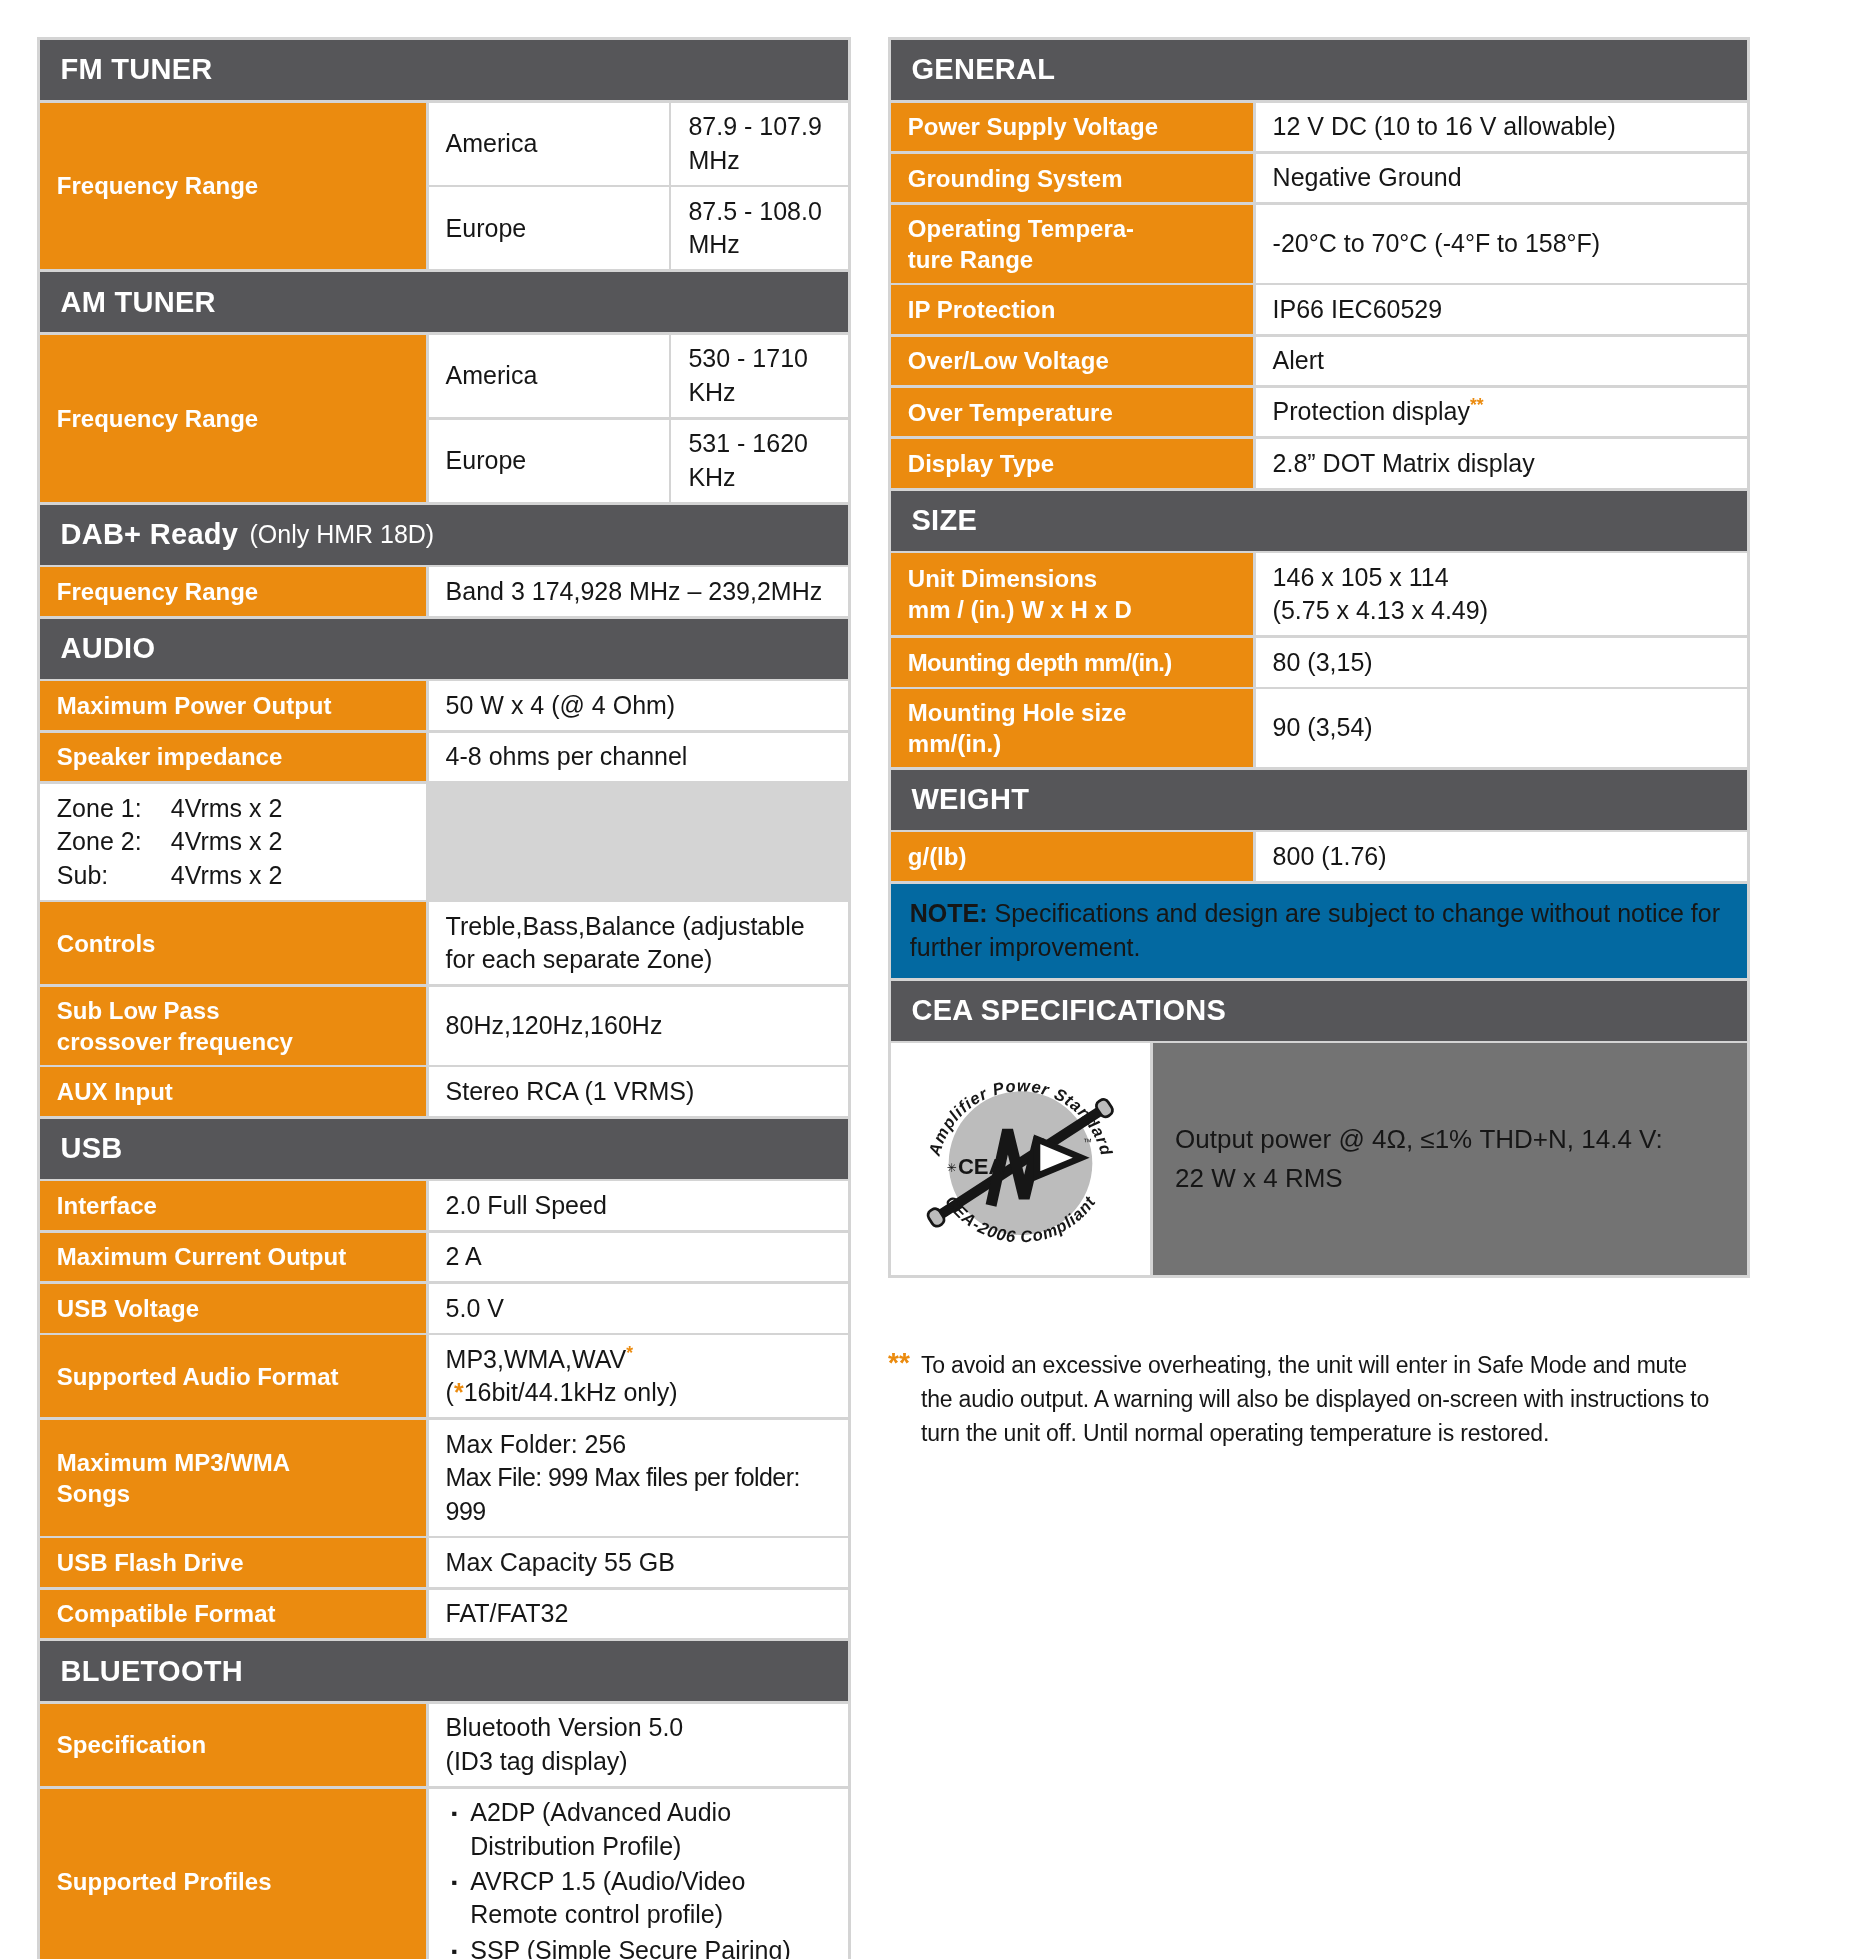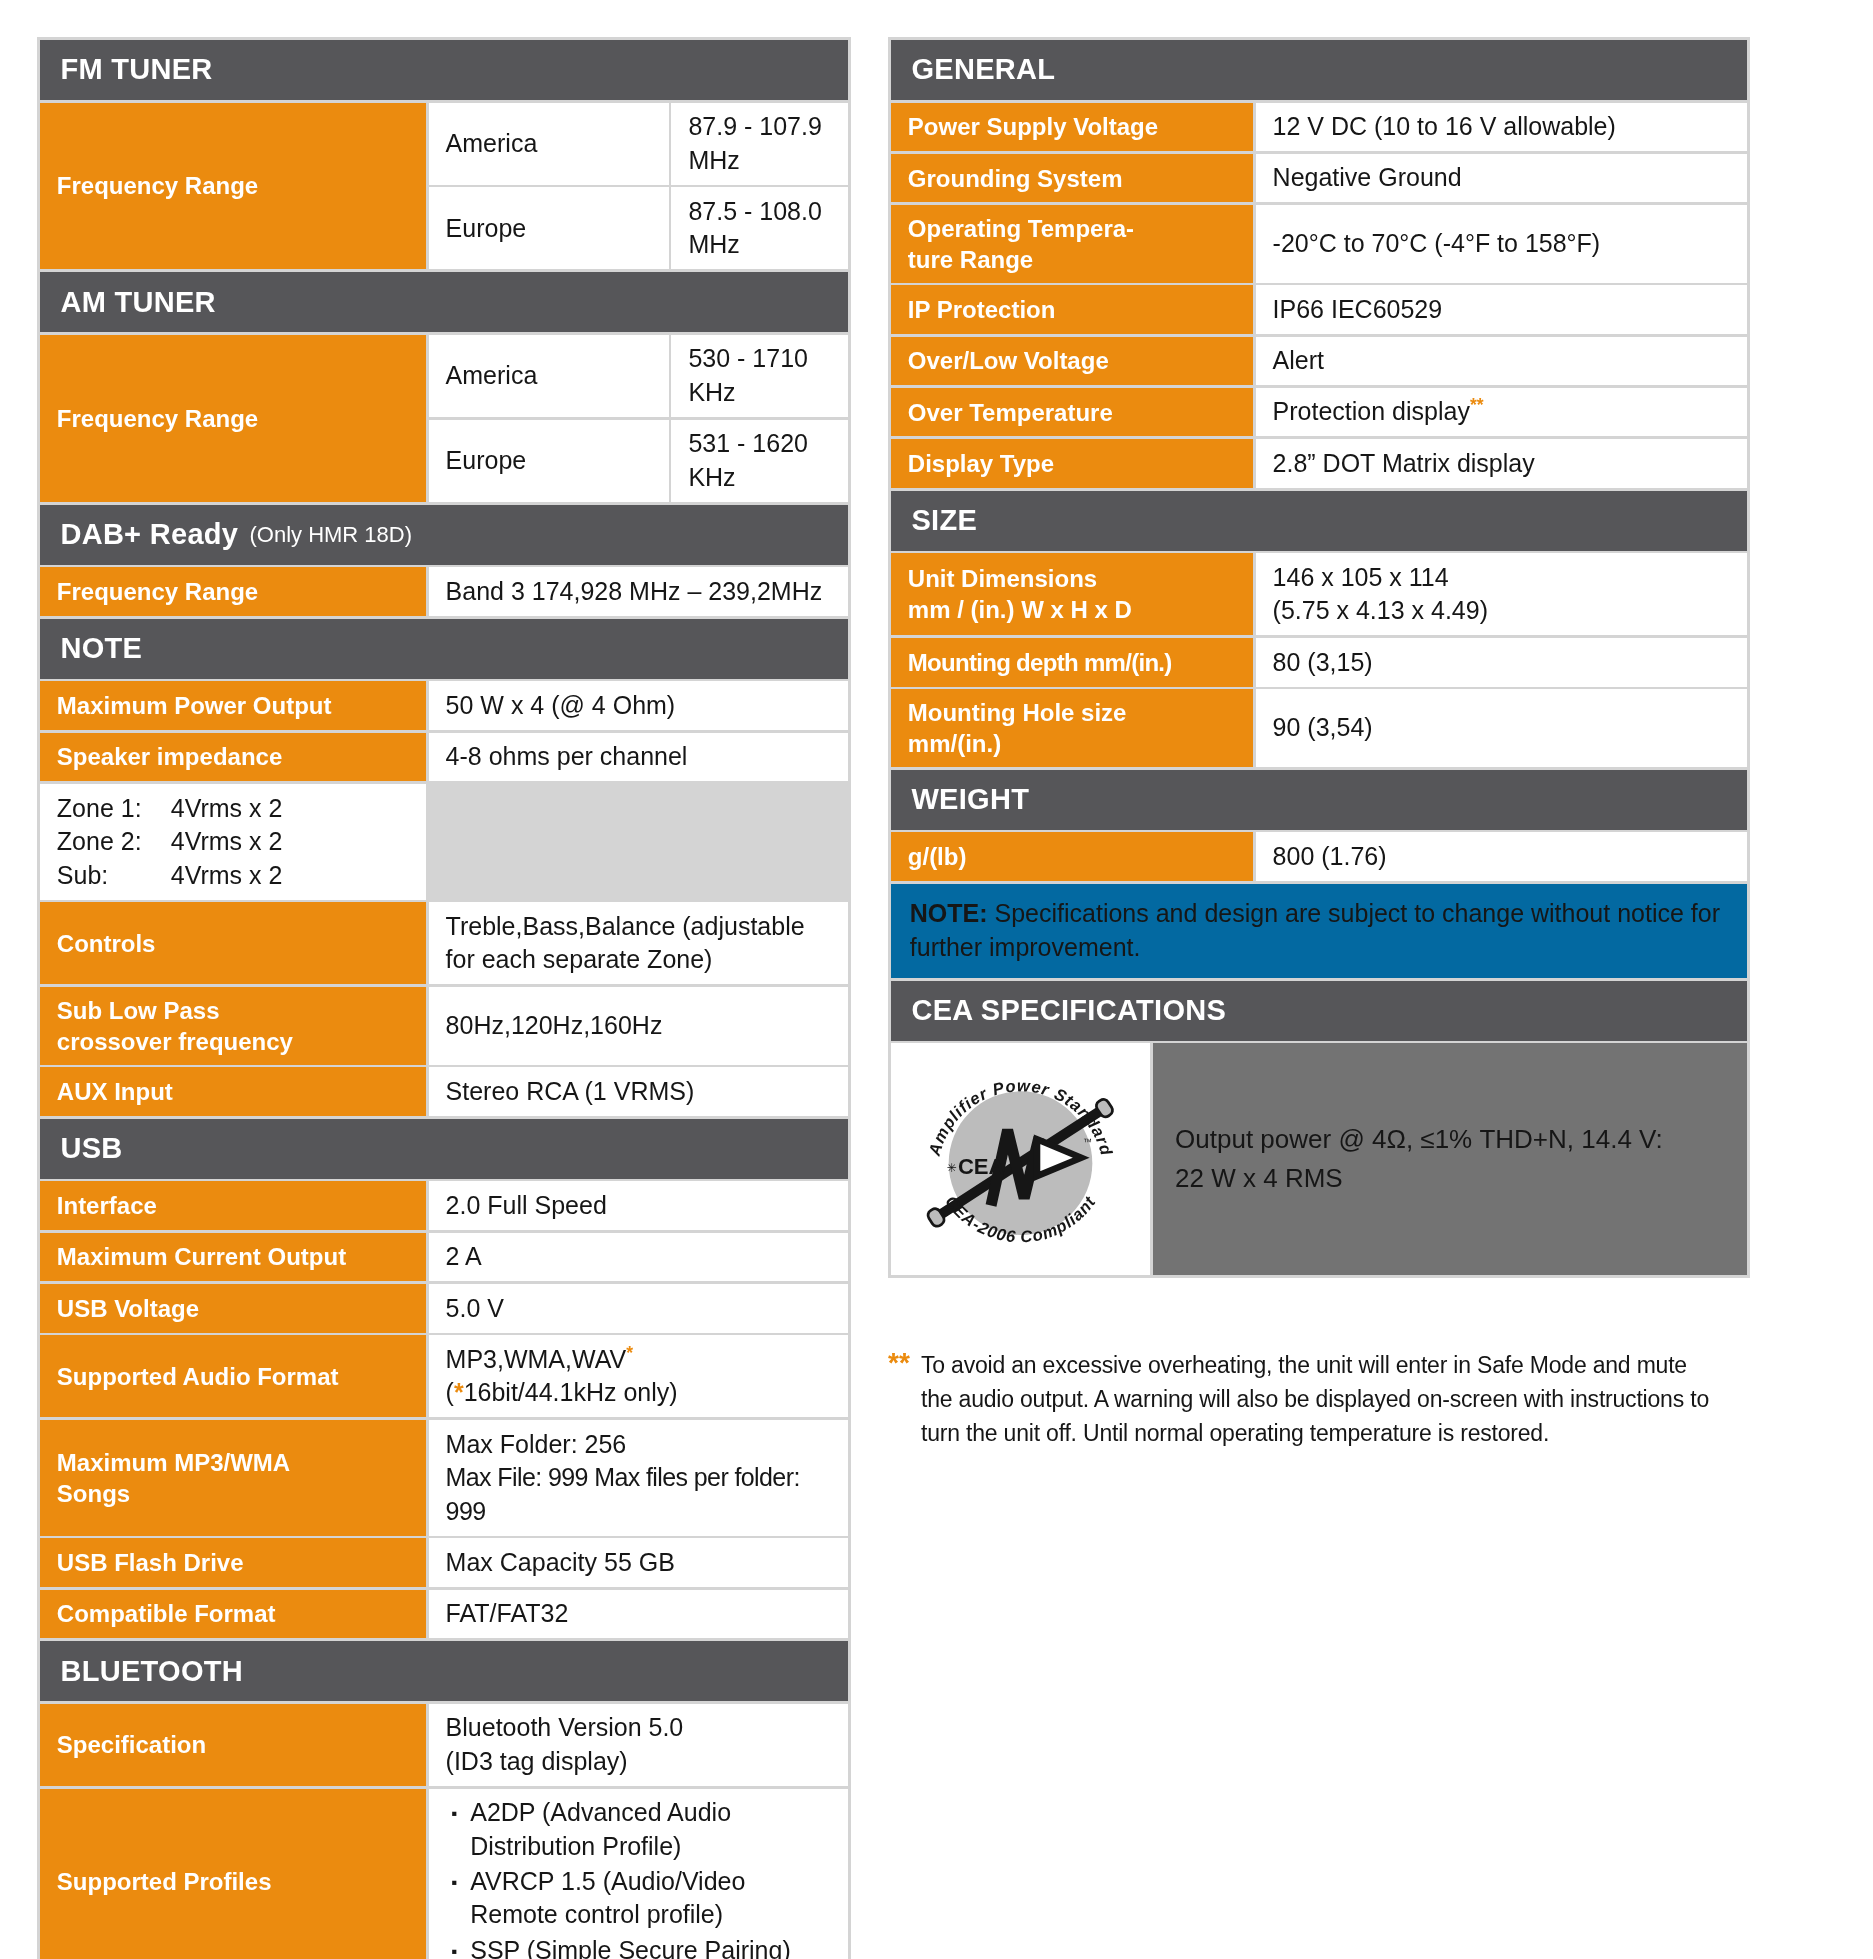--- a/index.html
+++ b/index.html
@@ -23,21 +23,21 @@
   .band {
     background: #565659;
     color: #ffffff;
     font-weight: bold;
     font-size: 29px;
     min-height: 60px;
     display: flex; align-items: center; gap: 11.2px;
     padding: 7.5px 20.6px;
     letter-spacing: 0.3px;
   }
-  .band .sub { font-weight: normal; font-size: 22px; letter-spacing: 0; }
+  .band .sub { font-weight: normal; font-size: 25px; letter-spacing: 0; }
 
   .row  { display: grid; grid-template-columns: 386px 1fr; gap: 2.8px; }
   .col-right .row { grid-template-columns: 362px 1fr; }
   .row3 { display: grid; grid-template-columns: 386px 240px 1fr; gap: 2.8px; grid-auto-rows: 1fr; }
   .span2 { grid-row: 1 / span 2; }
 
   .cell { display: flex; flex-direction: column; justify-content: center;
           padding: 7.5px 17px; min-height: 47px; }
   .cell-l { background: #EB8B0F; color: #ffffff; font-weight: bold;
             font-size: 24px; line-height: 1.3; }
@@ -130,21 +130,21 @@
       <div class="row">
         <div class="cell cell-l">
             <span>Frequency Range</span>
           </div>
         <div class="cell cell-v">
             <span>Band 3 174,928 MHz – 239,2MHz</span>
           </div>
       </div>
 
       <div class="band">
-        <span>NOTE</span>
+        <span>AUDIO</span>
       </div>
       <div class="row">
         <div class="cell cell-l">
             <span>Maximum Power Output</span>
           </div>
         <div class="cell cell-v">
             <span>50 W x 4 (@ 4 Ohm)</span>
           </div>
       </div>
       <div class="row">

